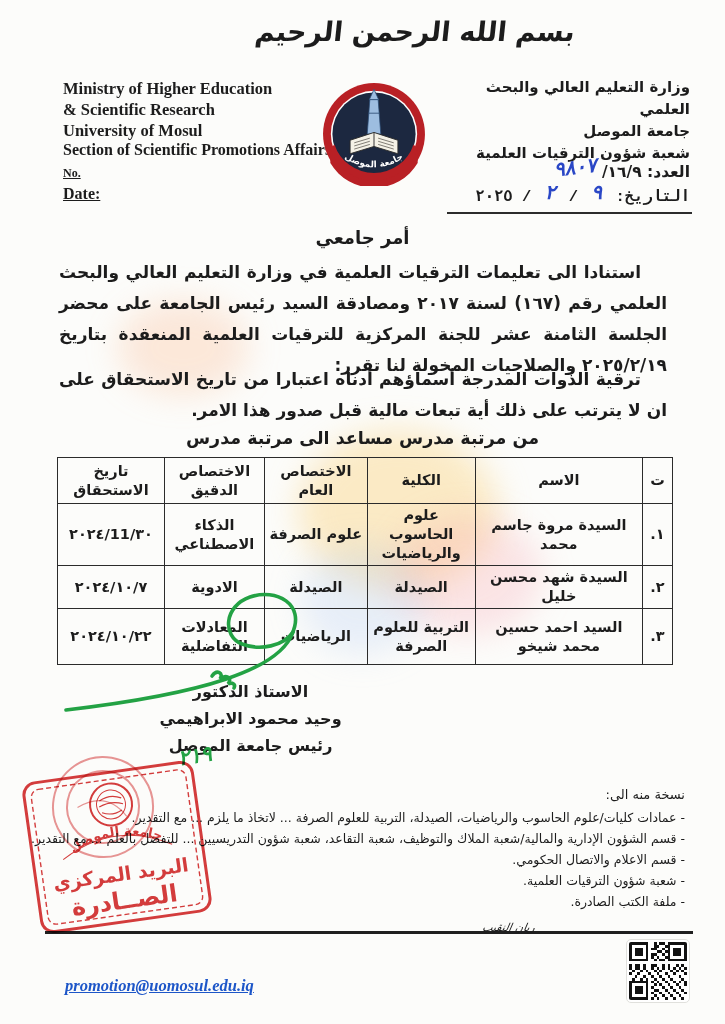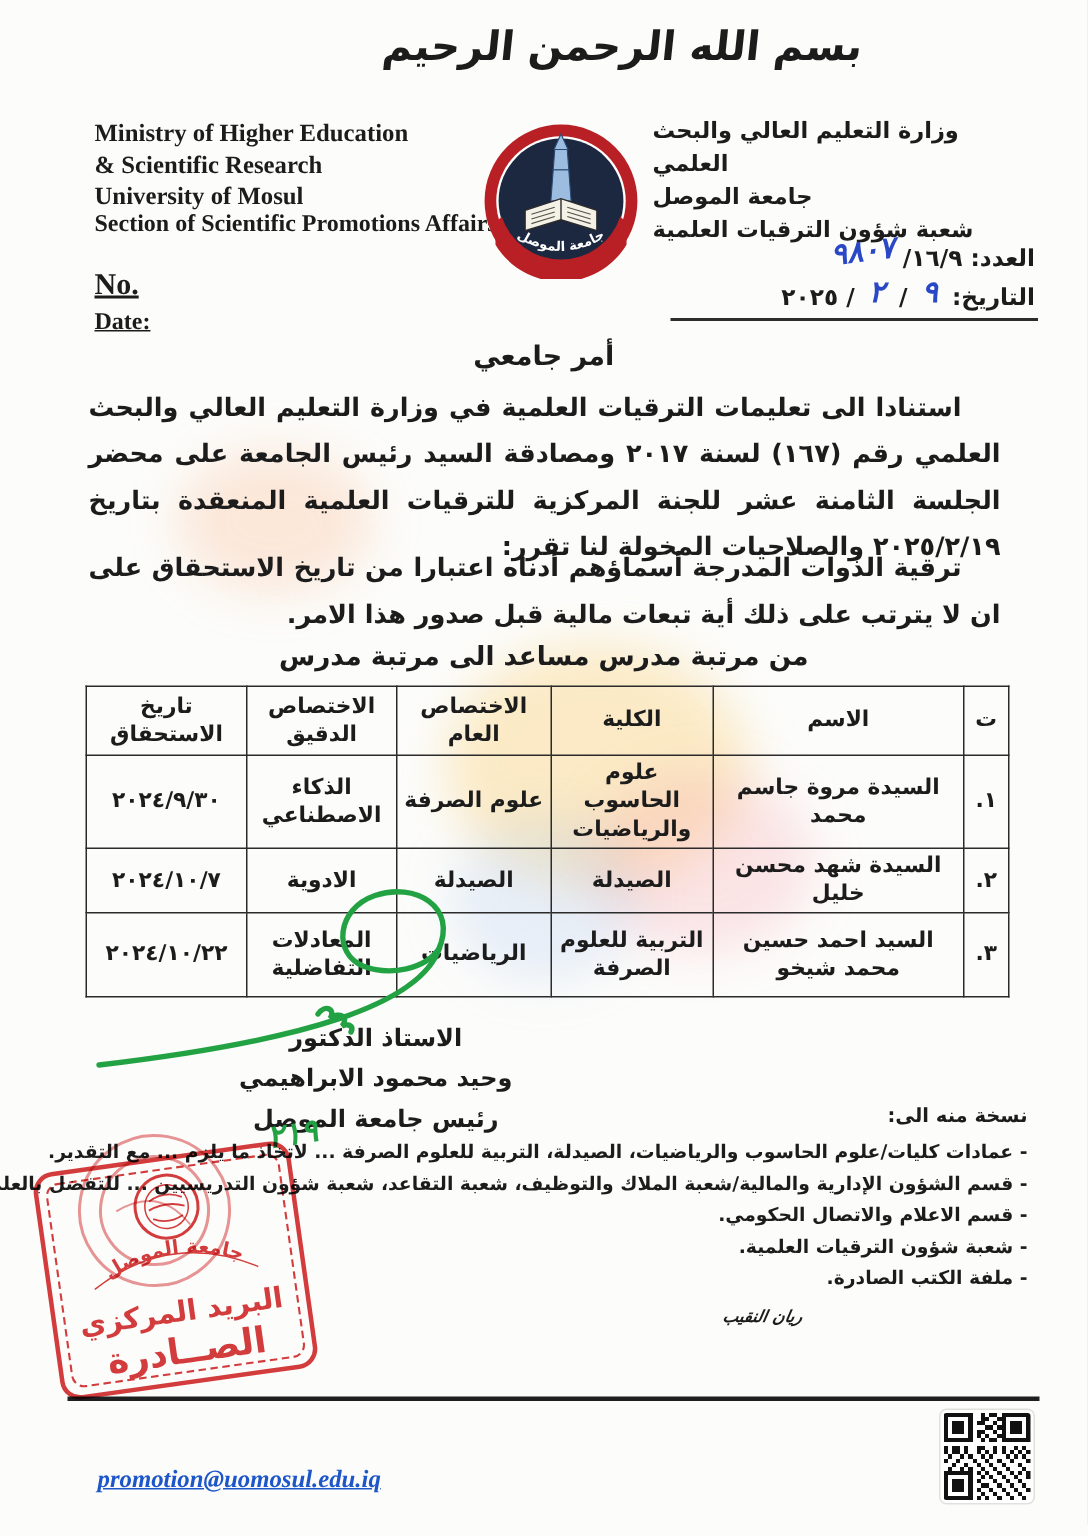--- a/index.html
+++ b/index.html
@@ -12,32 +12,32 @@
   .wm3{left:392px;top:515px;width:150px;height:120px;background:rgba(247,160,170,.26);}
   .wm4{left:300px;top:545px;width:125px;height:110px;background:rgba(160,190,240,.22);}
   .layer{position:absolute;inset:0;z-index:1;}
 
   .bismillah{position:absolute;left:255px;top:16px;width:320px;text-align:center;
              font-size:27px;font-weight:bold;transform:skewX(-6deg);letter-spacing:1px;}
 
   .en-block{position:absolute;left:63px;top:78px;width:275px;font-family:"Liberation Serif",serif;font-weight:bold;}
   .en-block .l1{font-size:16.5px;line-height:21px;}
   .en-block .l4{font-size:16px;line-height:18px;}
-  .en-block .no{font-size:20px;margin-top:20px;text-decoration:underline;}
+  .en-block .no{font-size:12px;margin-top:7px;text-decoration:underline;}
   .en-block .dt{font-size:16px;margin-top:4px;text-decoration:underline;}
 
   .logo{position:absolute;left:322px;top:82px;width:104px;height:104px;}
 
-  .ar-block{position:absolute;left:435px;top:76px;width:255px;text-align:left;
+  .ar-block{position:absolute;left:435px;top:76px;width:255px;text-align:right;
             direction:rtl;font-weight:bold;font-size:15px;line-height:22px;}
 
   .numline{position:absolute;left:440px;width:250px;direction:rtl;text-align:right;font-weight:bold;font-size:15.5px;}
   .numline span{display:inline-block;}
   .nl1{top:160px;}
-  .nl2{top:186px;}
+  .nl2{top:186px;font-family:Liberation Mono, monospace;}
   .hw{color:#2a47c6;font-size:20px;font-weight:bold;font-style:italic;letter-spacing:2px;line-height:1;}
   .hw-num{transform:rotate(-7deg) translateY(-3px);margin-left:6px;}
   .hw-d{margin:0 4px;transform:translateY(-2px);}
   .hdr-rule{position:absolute;left:447px;top:212px;width:245px;height:2px;background:#2c2c2c;}
 
   .order-title{position:absolute;left:0;top:227px;width:100%;text-align:center;
                font-weight:bold;font-size:18px;direction:rtl;}
   .para{position:absolute;left:59px;width:608px;direction:rtl;text-align:justify;
         font-weight:bold;font-size:17px;line-height:31px;text-indent:26px;}
   .p1{top:257px;}
@@ -55,22 +55,22 @@
   col.c-t{width:30px;} col.c-name{width:168px;} col.c-col{width:108px;}
   col.c-gen{width:103px;} col.c-spec{width:100px;} col.c-date{width:107px;}
   tr.r1{height:56px;} tr.r2{height:32px;} tr.r3{height:56px;} tr.rh{height:46px;}
 
   .sig-svg{position:absolute;left:52px;top:590px;width:295px;height:130px;z-index:2;}
   .sig-block{position:absolute;left:148px;top:678px;width:205px;text-align:center;
              direction:rtl;font-weight:bold;font-size:16px;line-height:27px;z-index:1;}
   .sig-green-no{position:absolute;left:178px;top:744px;color:#23a244;font-size:21px;font-weight:bold;
                 font-style:italic;transform:rotate(-9deg);letter-spacing:3px;z-index:2;}
 
-  .copies{position:absolute;left:140px;top:734px;width:545px;direction:rtl;text-align:right;
-          font-weight:bold;font-size:12.5px;line-height:21px;z-index:1;}
+  .copies{position:absolute;left:140px;top:784px;width:545px;direction:rtl;text-align:right;
+          font-weight:normal;font-size:12.5px;line-height:21px;z-index:1;}
   .copies .head{font-size:13px;margin-bottom:2px;}
   .copies .item{white-space:nowrap;}
   .copies .script-note{margin-top:5px;margin-right:150px;font-size:11px;font-style:italic;
           transform:skewX(-10deg);width:120px;display:inline-block;}
 
   .stamp-rect{position:absolute;left:28px;top:768px;width:178px;height:158px;z-index:3;
               mix-blend-mode:multiply;transform:rotate(-8deg);opacity:.92;}
   .stamp-round{position:absolute;left:48px;top:752px;width:110px;height:110px;z-index:2;
                mix-blend-mode:multiply;opacity:.5;transform:rotate(10deg);}
 
@@ -166,21 +166,21 @@
         <th>الاختصاص العام</th>
         <th>الاختصاص الدقيق</th>
         <th>تاريخ الاستحقاق</th>
       </tr>
       <tr class="r1">
         <td class="num-cell">١.</td>
         <td>السيدة مروة جاسم محمد</td>
         <td>علوم الحاسوب والرياضيات</td>
         <td>علوم الصرفة</td>
         <td>الذكاء الاصطناعي</td>
-        <td class="date-cell" dir="ltr">٢٠٢٤/٩/٣٠</td>
+        <td class="date-cell" dir="ltr">٢٠٢٤/11/٣٠</td>
       </tr>
       <tr class="r2">
         <td class="num-cell">٢.</td>
         <td>السيدة شهد محسن خليل</td>
         <td>الصيدلة</td>
         <td>الصيدلة</td>
         <td>الادوية</td>
         <td class="date-cell" dir="ltr">٢٠٢٤/١٠/٧</td>
       </tr>
       <tr class="r3">

